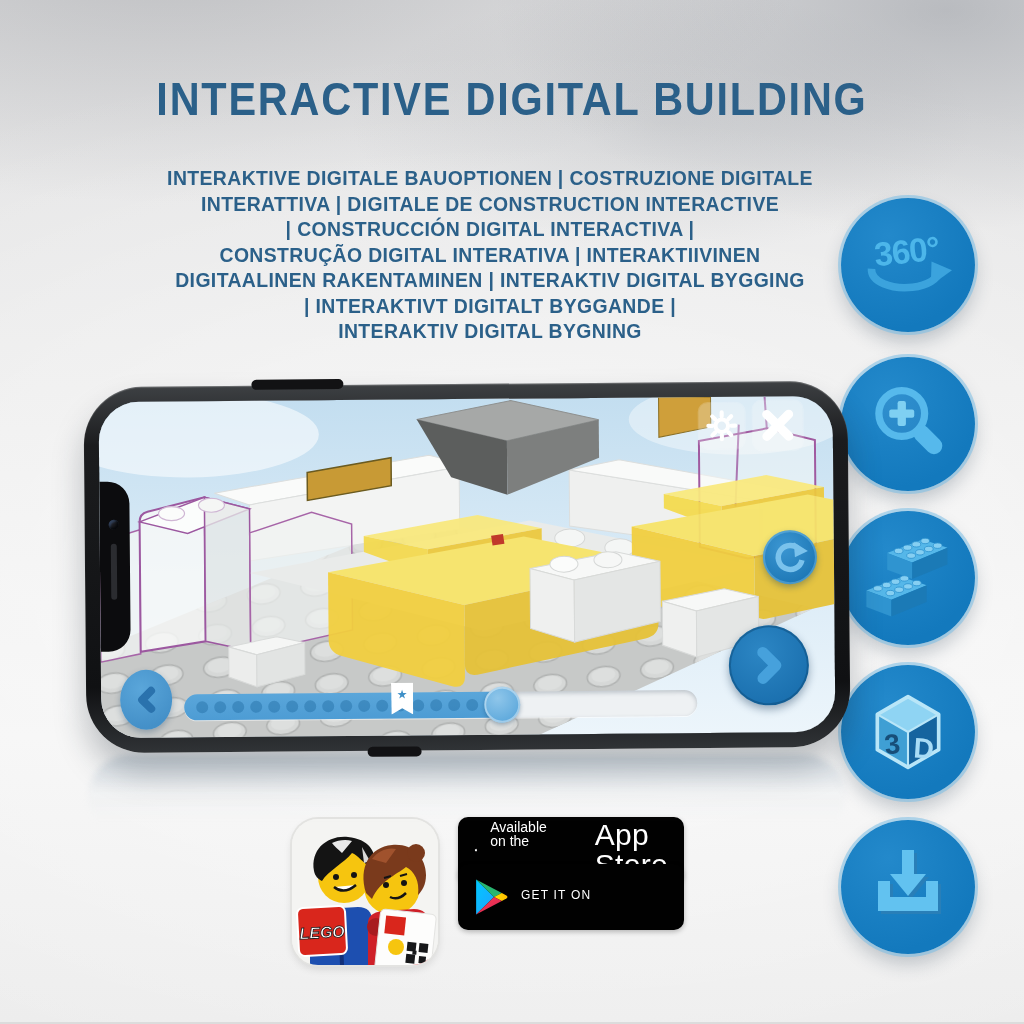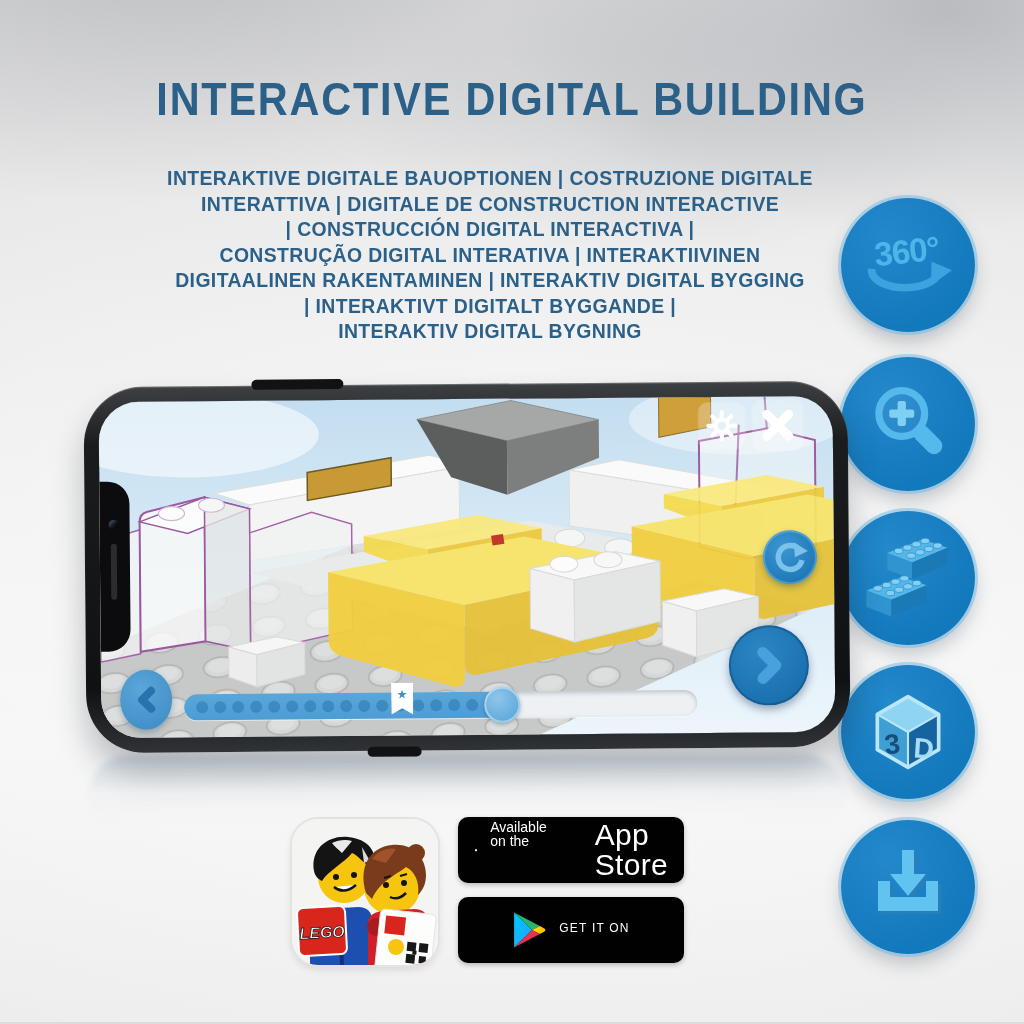--- a/index.html
+++ b/index.html
@@ -74,21 +74,21 @@
     background:linear-gradient(180deg, rgba(138,164,186,.30), rgba(210,220,228,.12) 45%, rgba(236,236,236,0) 80%);
     filter:blur(3px);z-index:1;}
   
   .app-icon{position:absolute;left:292px;top:819px;width:146px;height:146px;border-radius:26px;
     overflow:hidden;background:#f2f2f0;box-shadow:0 0 0 2px #e3e3e1, 0 4px 8px rgba(0,0,0,.12);}
   .badge{position:absolute;left:458px;width:226px;height:66px;background:var(--badge-bg,#000);
     border-radius:10px;display:flex;align-items:center;padding:0 16px;box-sizing:border-box;gap:13px;
     box-shadow:0 2px 5px rgba(0,0,0,.25);}
   .badge .txt{display:flex;flex-direction:row;justify-content:center;color:#fff;line-height:1;gap:48px;}
   .apple-badge{top:817px;}
-  .play-badge{top:897px;justify-content:center;}
+  .play-badge{top:864px;}
   .apple-badge .l1{font-size:14px;margin-bottom:3px;}
   .apple-badge .l2{font-size:30px;letter-spacing:.3px;}
   .play-badge .l1{font-size:12px;letter-spacing:1.2px;margin-bottom:4px;}
   .play-badge .l2{font-size:29px;font-weight:bold;letter-spacing:.2px;}
 </style>
 </head>
 <body>
 
 <div class="canvas">
 

